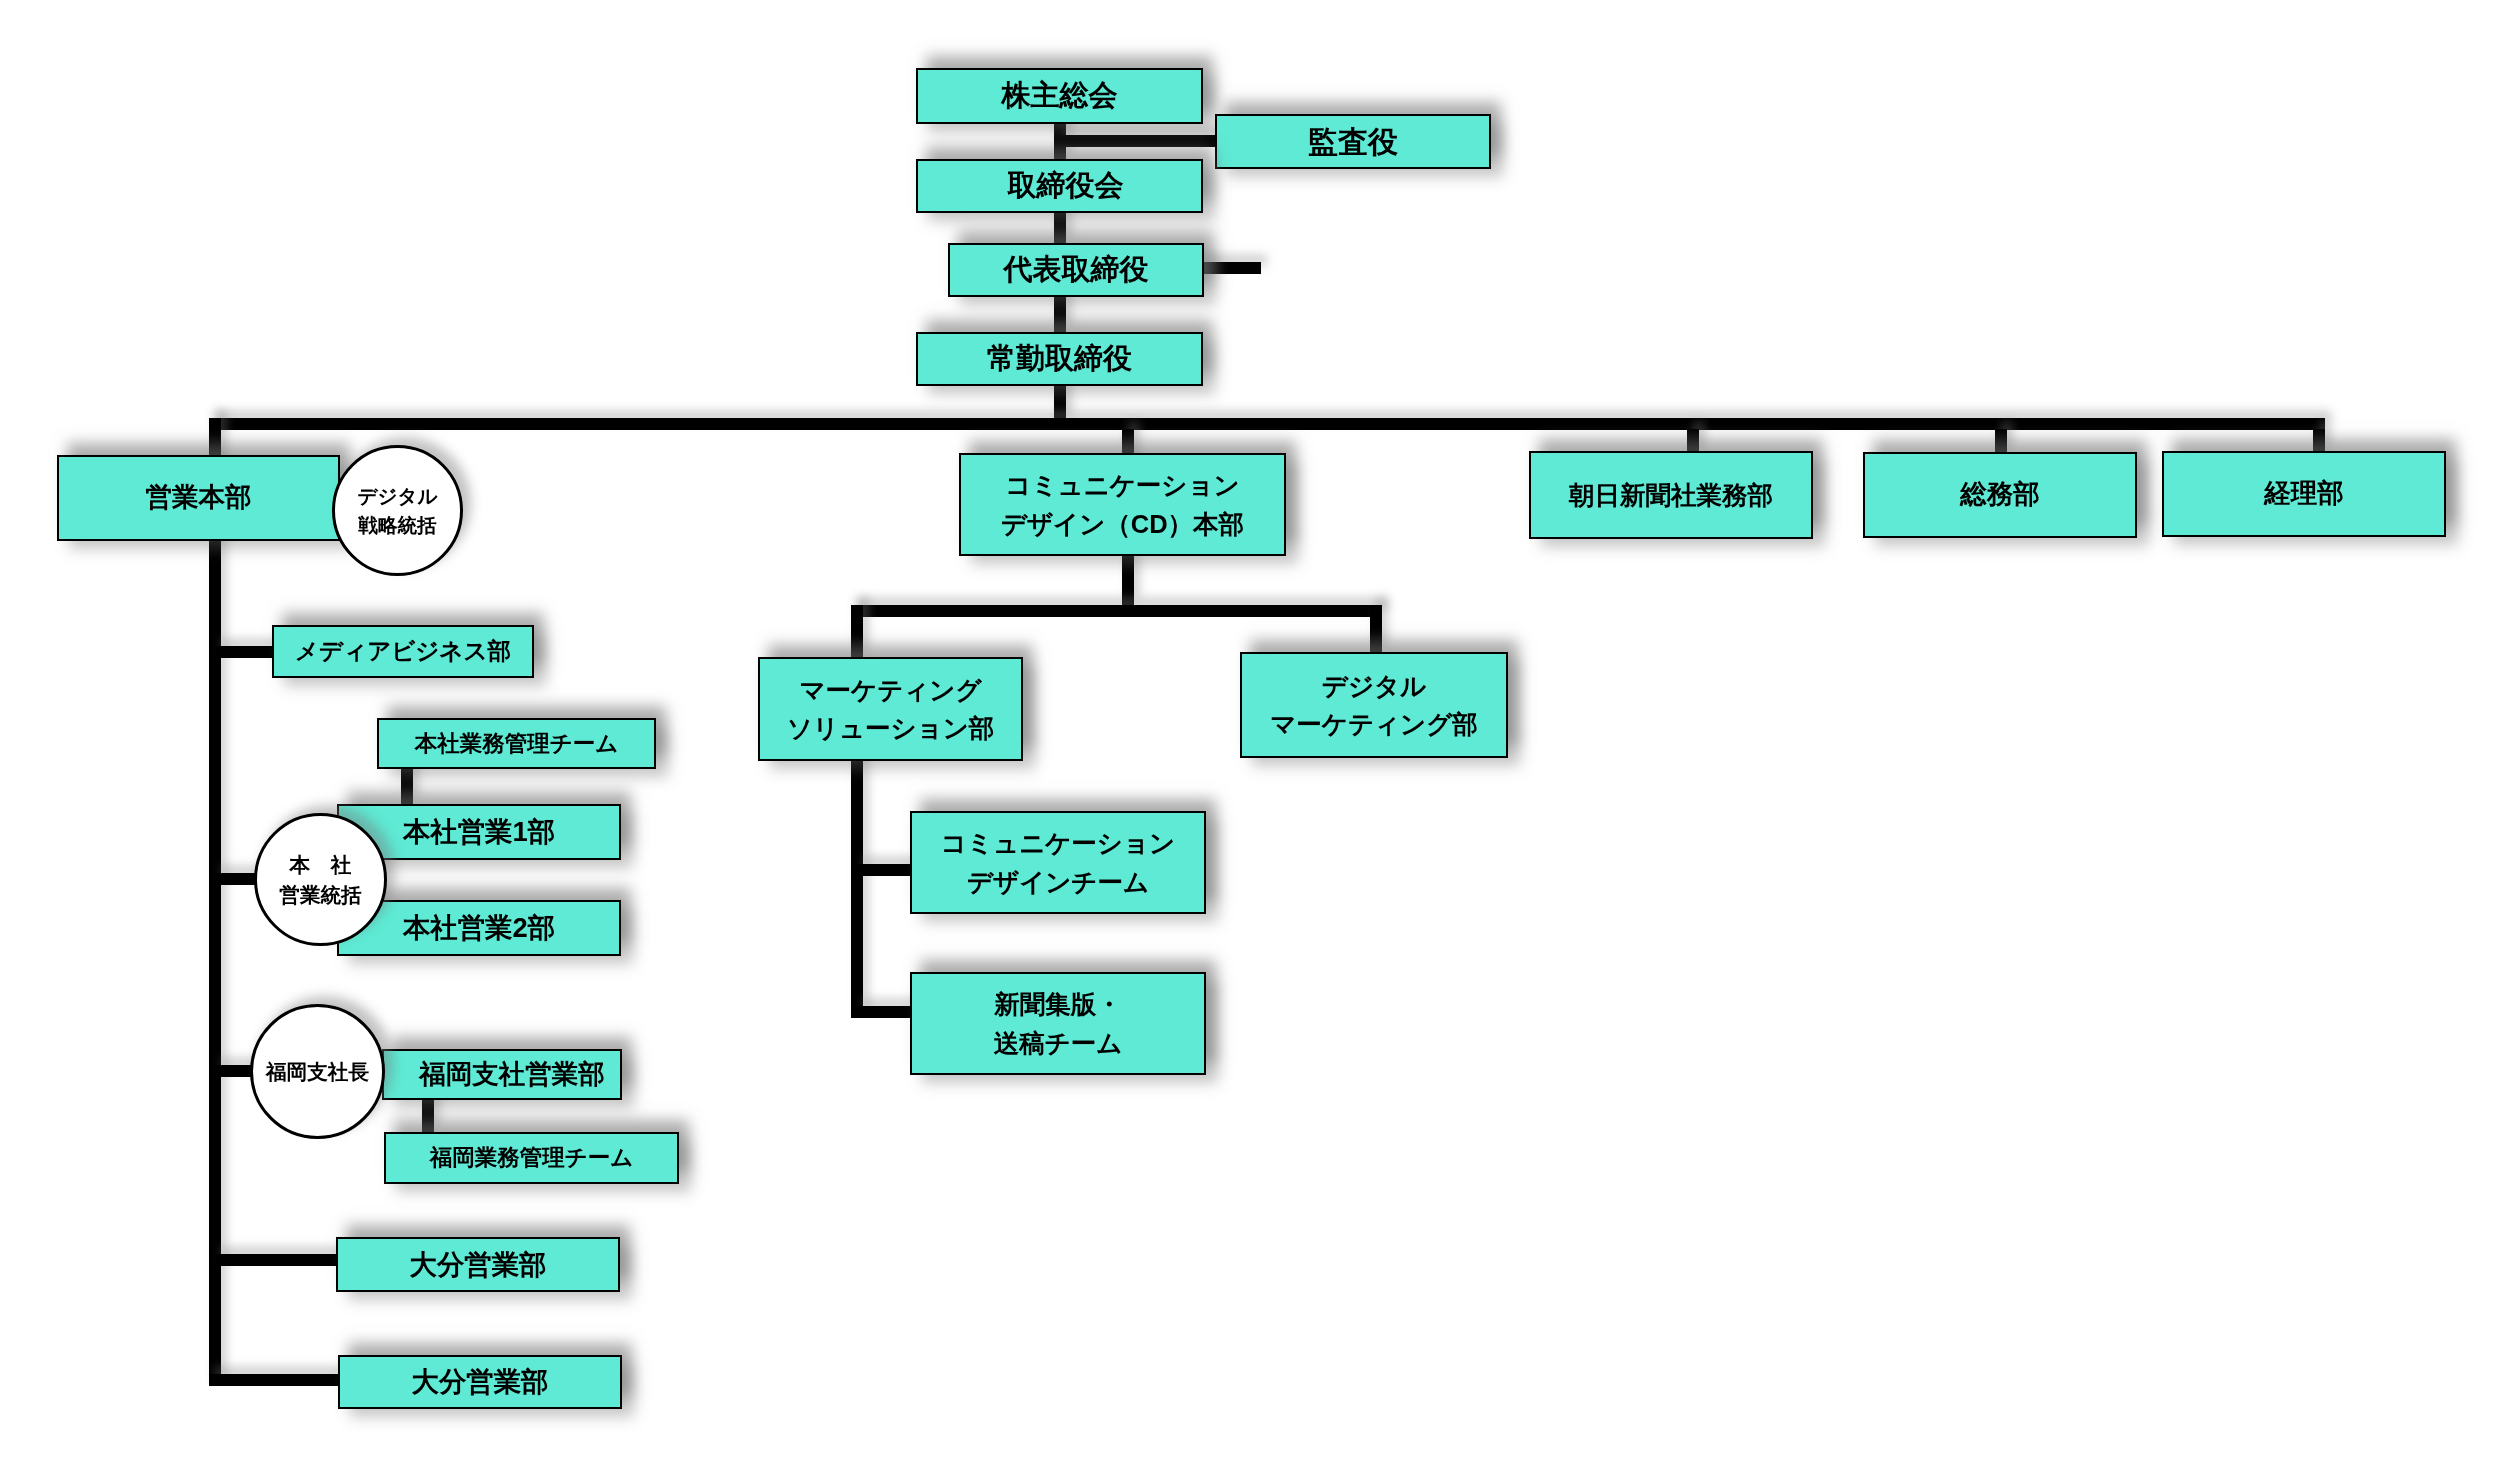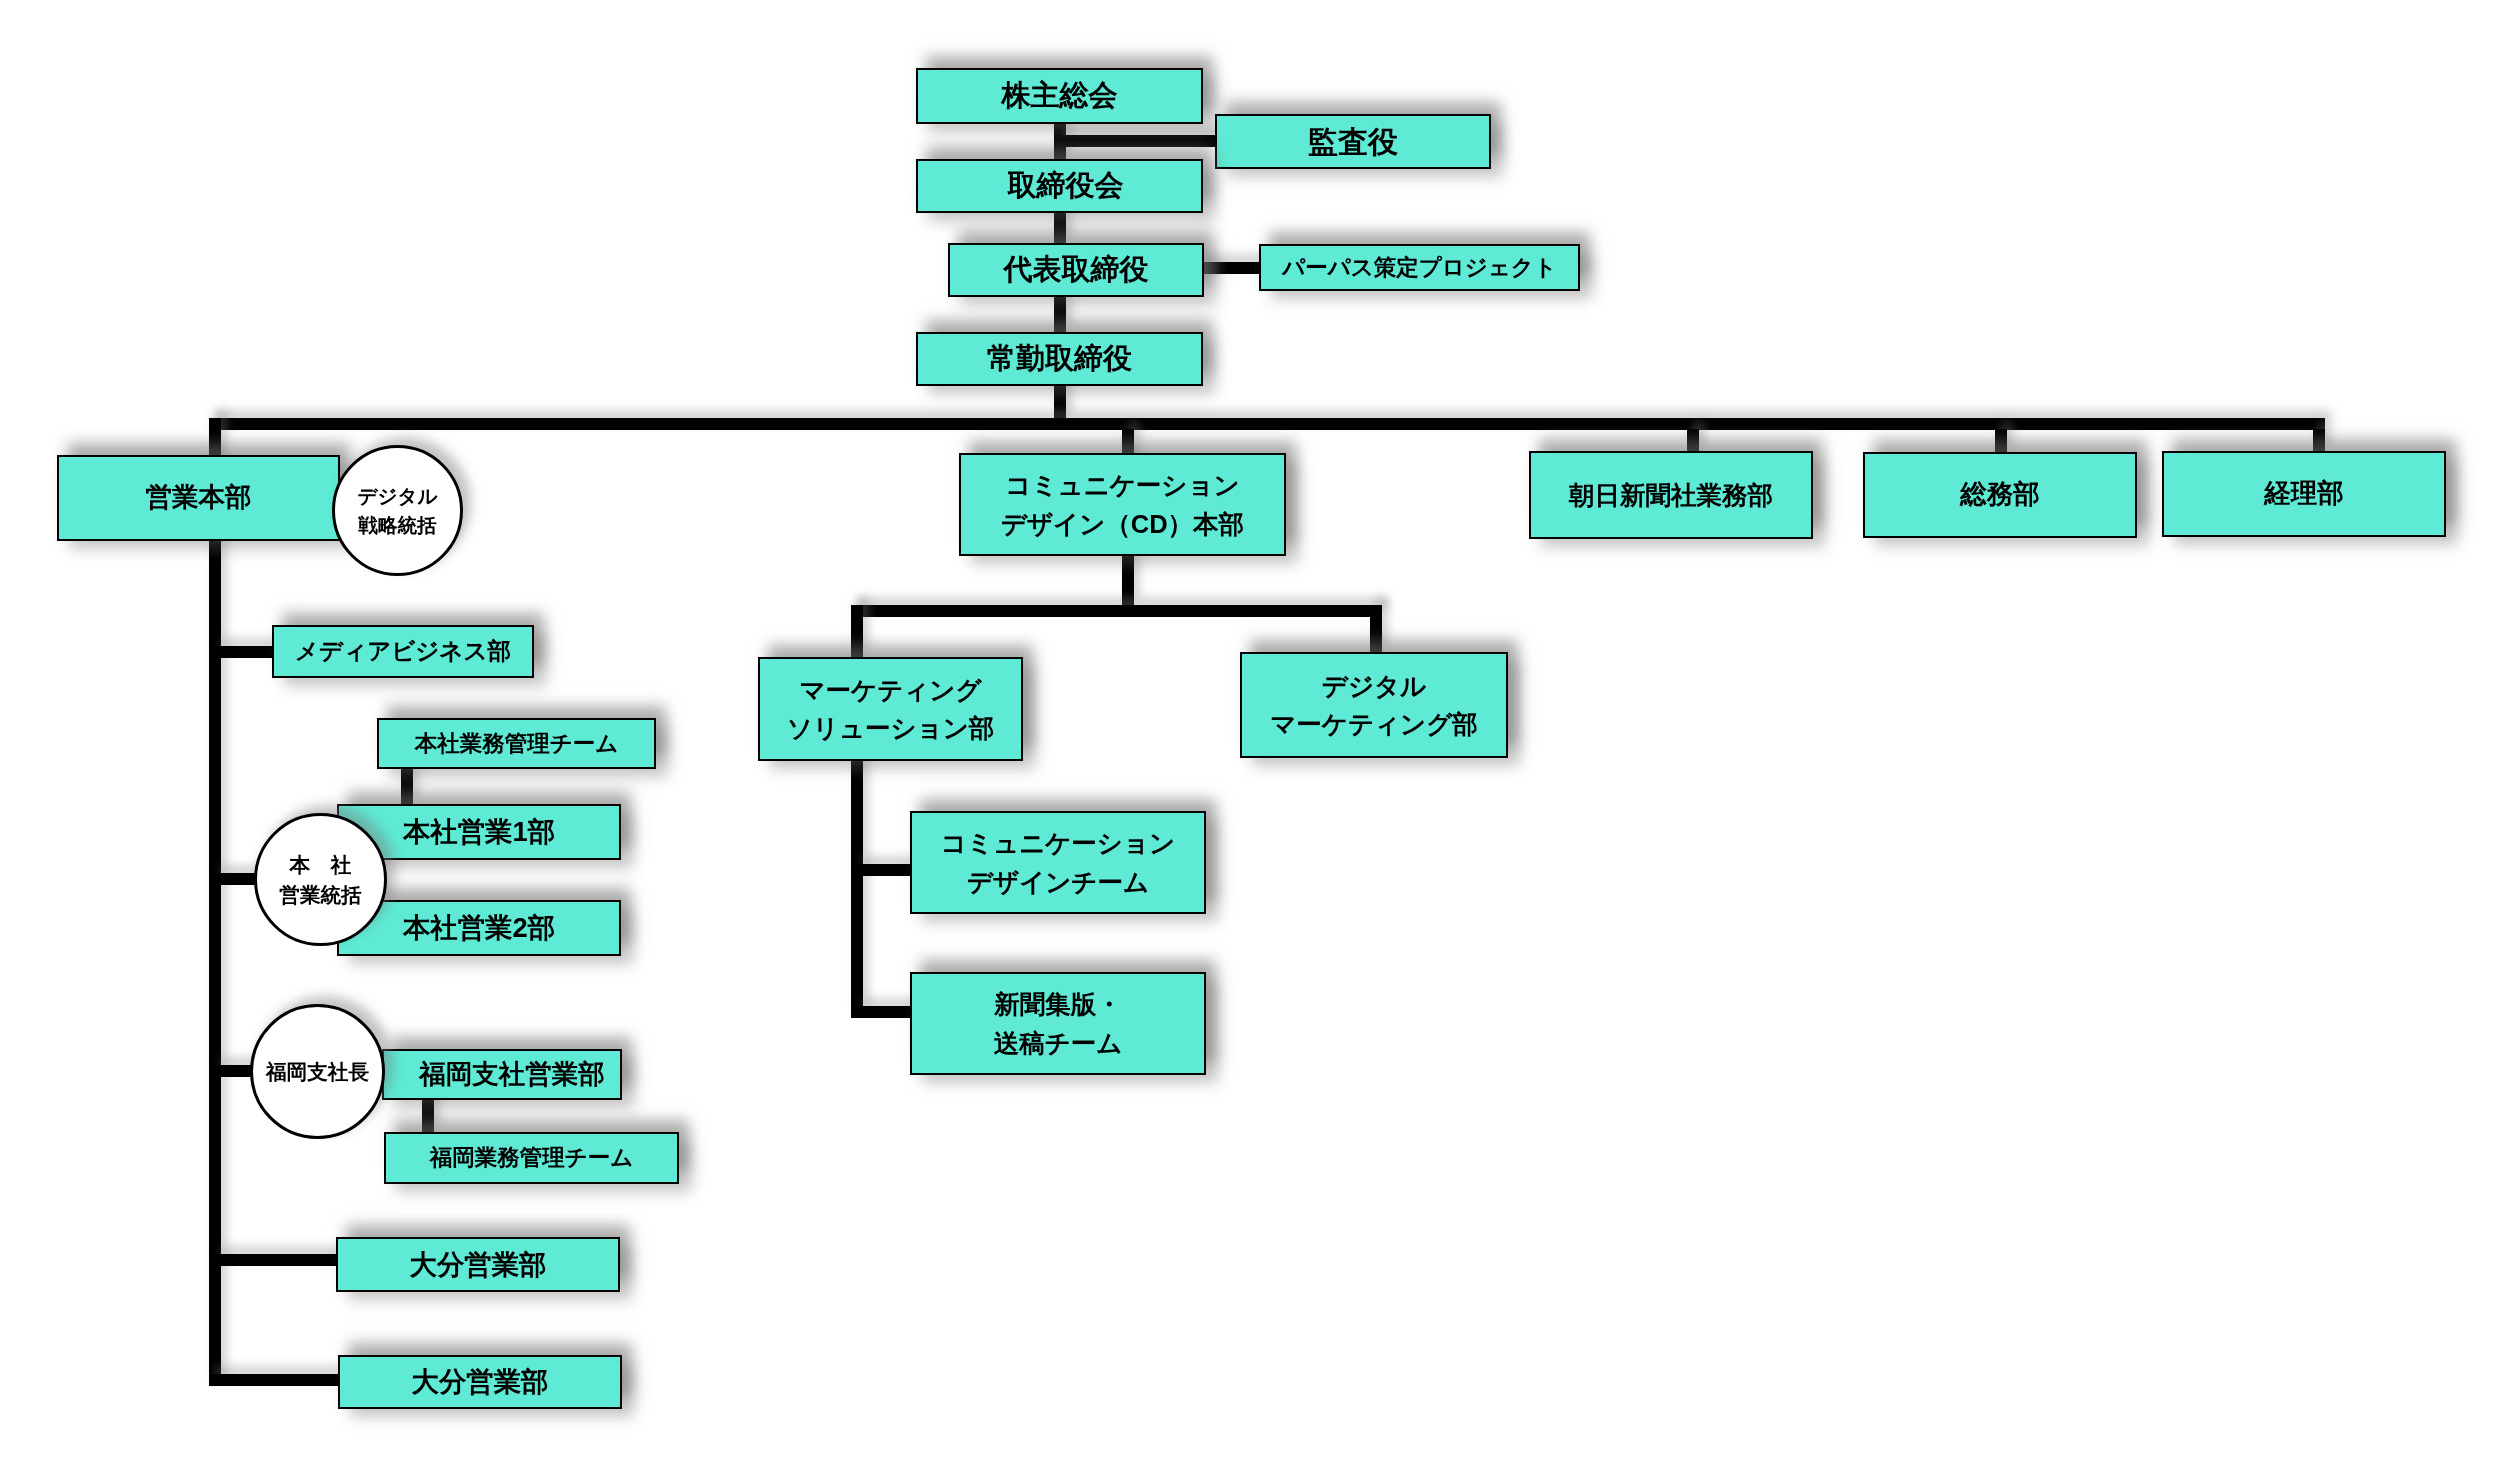--- a/index.html
+++ b/index.html
@@ -77,21 +77,20 @@
   <div class="vline" style="left:851px;top:605px;width:11.8px;height:53px;"></div>
   <div class="vline" style="left:1370px;top:605px;width:11.8px;height:48px;"></div>
   <div class="vline" style="left:851px;top:761px;width:11.8px;height:257px;"></div>
   <div class="hline" style="left:857px;top:864px;width:55px;height:11.8px;"></div>
   <div class="hline" style="left:857px;top:1006px;width:55px;height:11.8px;"></div>
 
   <div class="box" style="left:916px;top:68px;width:287px;height:56px;font-size:29px;">株主総会</div>
   <div class="box" style="left:1215px;top:114px;width:276px;height:55px;font-size:30px;">監査役</div>
   <div class="box" style="left:916px;top:159px;width:287px;height:54px;font-size:29px;padding-left:12px;">取締役会</div>
   <div class="box" style="left:916px;top:243px;width:256px;height:54px;font-size:29px;margin-left:32px;">代表取締役</div>
-  <div class="box" style="left:1259px;top:244px;width:321px;height:47px;font-size:22.5px;">パーパス策定プロジェクト</div>
   <div class="box" style="left:916px;top:332px;width:287px;height:54px;font-size:29px;">常勤取締役</div>
 
   <div class="box" style="left:57px;top:455px;width:283px;height:86px;font-size:26.5px;">営業本部</div>
   <div class="box" style="left:959px;top:453px;width:327px;height:103px;font-size:25.5px;">コミュニケーション
 デザイン（CD）本部</div>
   <div class="box" style="left:1529px;top:451px;width:284px;height:88px;font-size:25.5px;">朝日新聞社業務部</div>
   <div class="box" style="left:1863px;top:452px;width:274px;height:86px;font-size:26.5px;">総務部</div>
   <div class="box" style="left:2162px;top:451px;width:284px;height:86px;font-size:26.5px;">経理部</div>
 
   <div class="box" style="left:272px;top:625px;width:262px;height:53px;font-size:23.5px;">メディアビジネス部</div>

